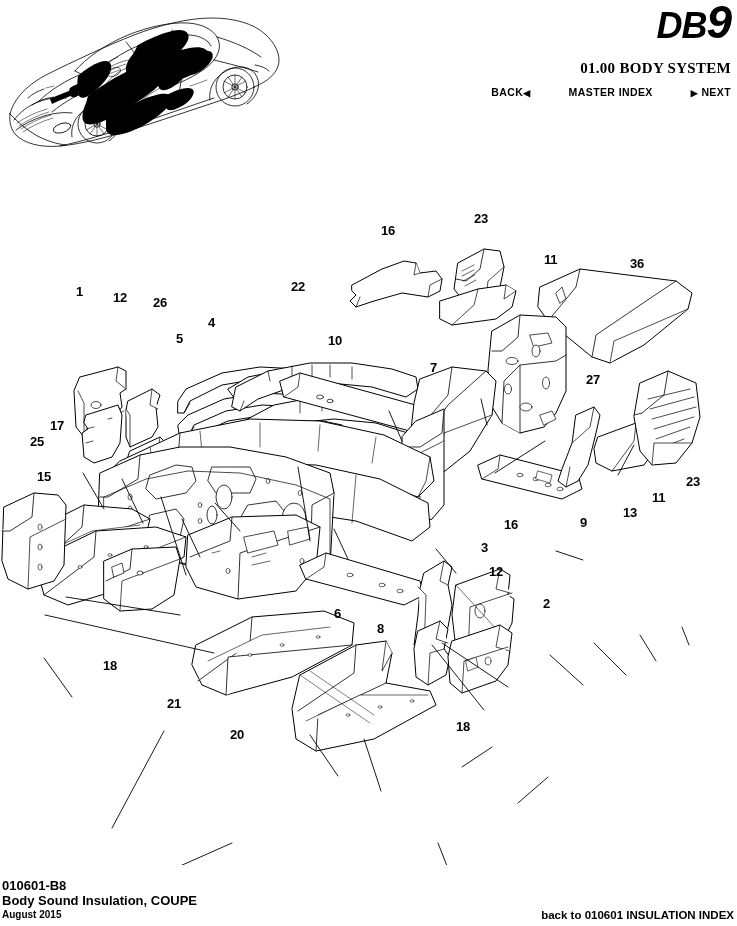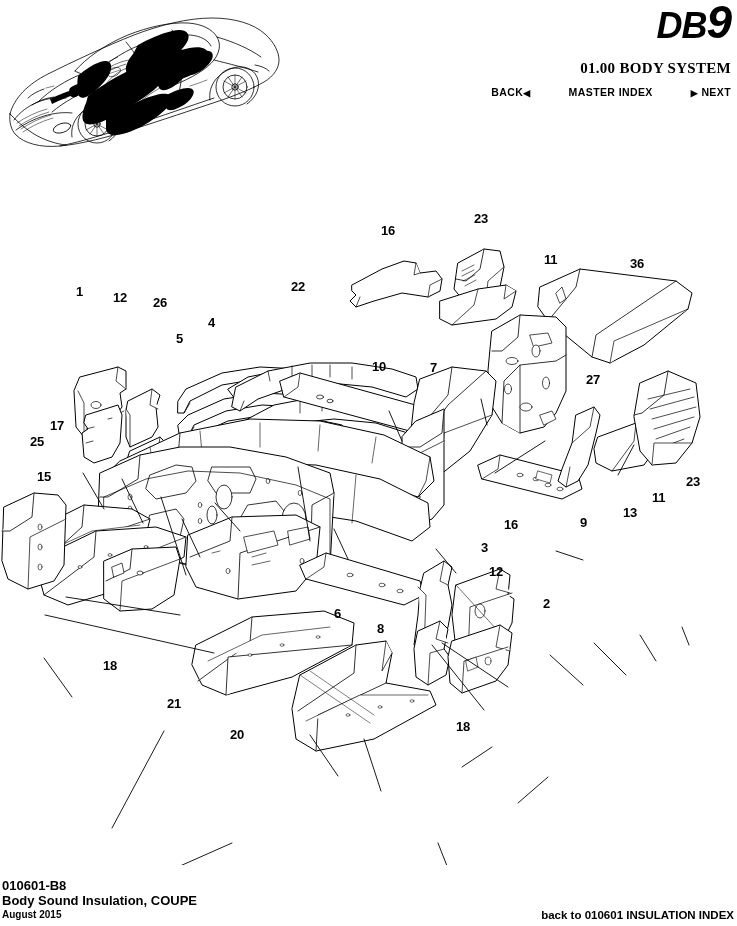--- a/index.html
+++ b/index.html
@@ -589,21 +589,21 @@
     </svg>
   </div>
 
   <div id="callout-layer">
       <span class="callout" style="left: 76px; top: 285px;">1</span>
       <span class="callout" style="left: 113px; top: 291px;">12</span>
       <span class="callout" style="left: 153px; top: 296px;">26</span>
       <span class="callout" style="left: 176px; top: 332px;">5</span>
       <span class="callout" style="left: 208px; top: 316px;">4</span>
       <span class="callout" style="left: 291px; top: 280px;">22</span>
-      <span class="callout" style="left: 328px; top: 360px; margin-left: 44px;">10</span>
+      <span class="callout" style="left: 328px; top: 334px;">10</span>
       <span class="callout" style="left: 381px; top: 224px;">16</span>
       <span class="callout" style="left: 474px; top: 212px;">23</span>
       <span class="callout" style="left: 544px; top: 253px;">11</span>
       <span class="callout" style="left: 630px; top: 257px;">36</span>
       <span class="callout" style="left: 430px; top: 361px;">7</span>
       <span class="callout" style="left: 586px; top: 373px;">27</span>
       <span class="callout" style="left: 50px; top: 419px;">17</span>
       <span class="callout" style="left: 30px; top: 435px;">25</span>
       <span class="callout" style="left: 37px; top: 470px;">15</span>
       <span class="callout" style="left: 686px; top: 475px;">23</span>

